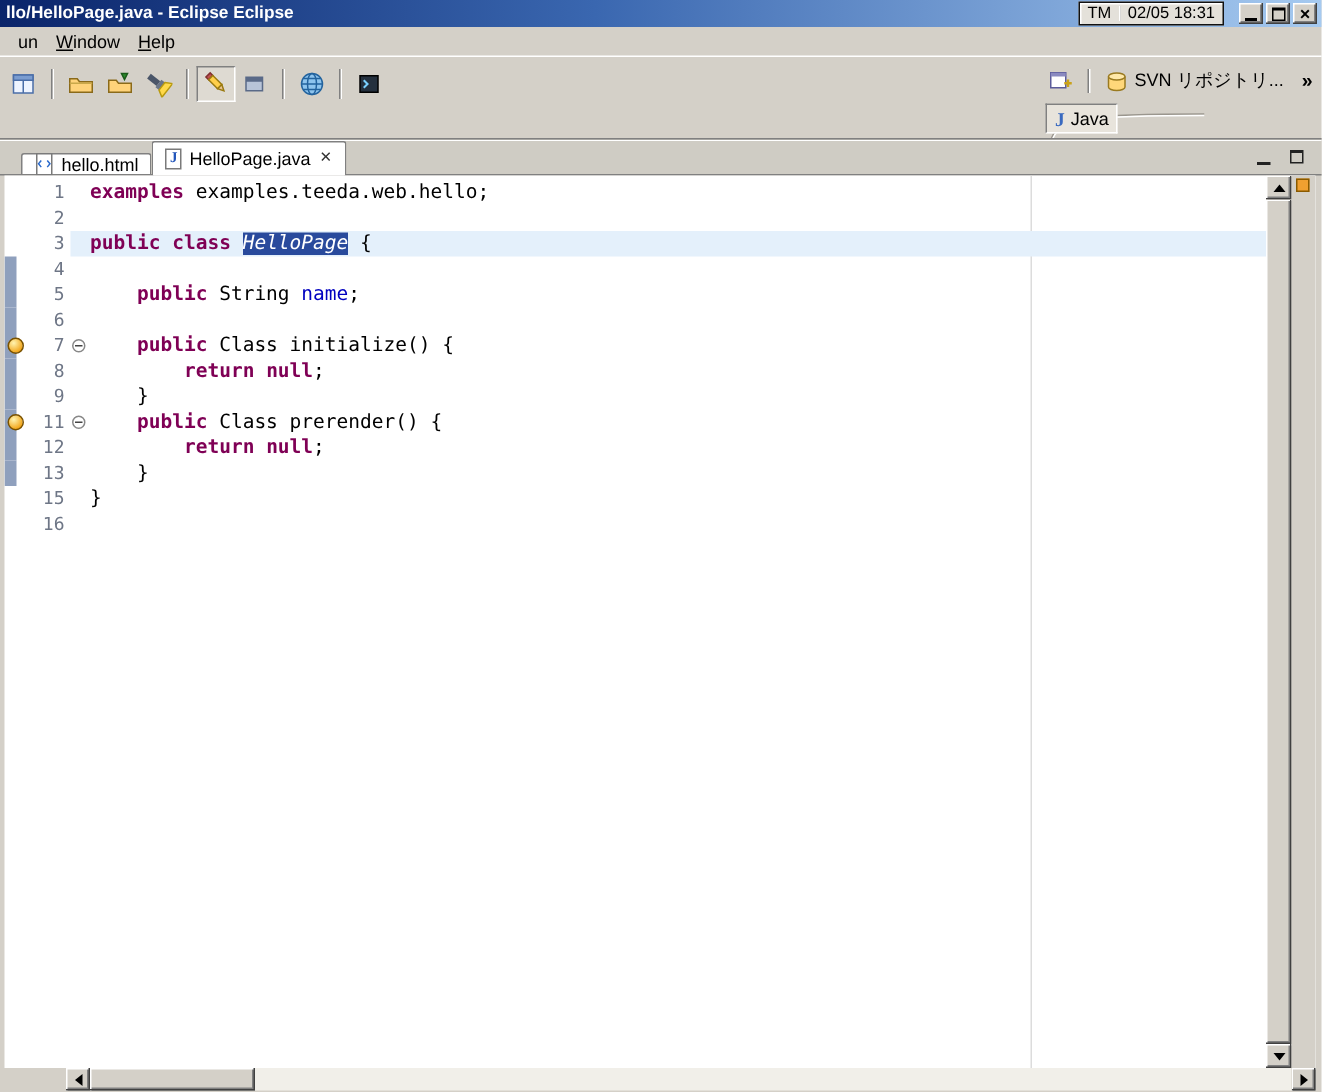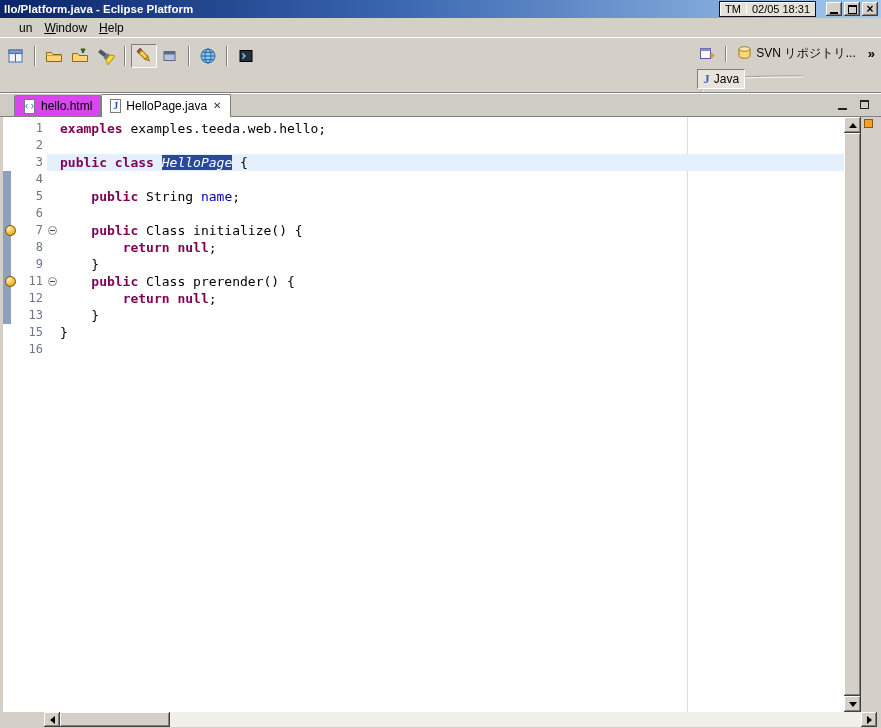--- a/index.html
+++ b/index.html
@@ -22,53 +22,53 @@
   .clock-div { width:1px; height:10px; background:#808080; border-right:1px solid #fff; }
   .winbtns { position:absolute; right:3px; top:2px; display:flex; gap:2px; }
   .wbtn { width:16px; height:14px; background:#d4d0c8; border:none; padding:0; position:relative;
     box-shadow: inset -1px -1px 0 #404040, inset 1px 1px 0 #fff, inset -2px -2px 0 #808080;
     display:flex; align-items:center; justify-content:center; }
   .g-min { width:8px; height:2px; background:#000; margin-top:7px; }
   .g-max { width:9px; height:9px; border:1px solid #000; border-top-width:2px; }
   .g-close { font-size:12px; font-weight:bold; line-height:10px; color:#000; }
 
   
-  .menubar { position:absolute; top:18px; left:12px; right:0; height:19px; display:flex; align-items:center;
+  .menubar { position:absolute; top:18px; left:5px; right:0; height:19px; display:flex; align-items:center;
     font-size:12px; color:#000; padding-left:1px; }
   .menu-item { display:inline-block; padding:2px 6px; }
   .menu-item::first-letter { text-decoration:underline; }
   .menu-item.no-ul::first-letter { text-decoration:none; }
 
   
   .toolbar { position:absolute; top:37px; left:0; right:0; height:55px; border-top:1px solid #fff; }
   .tb-row { display:flex; align-items:center; height:30px; margin-top:3px; padding-left:3px; }
   .tb-btn { width:26px; height:24px; display:flex; align-items:center; justify-content:center;
     background:transparent; border:1px solid transparent; padding:0; }
   .tb-btn.pressed { border-color:#808080 #fff #fff #808080; background:#dedad2; }
   .tb-sep { width:0; height:20px; border-left:1px solid #808080; border-right:1px solid #fff; margin:0 5px; }
 
   
   .curve { position:absolute; left:693px; top:36px; pointer-events:none; }
 
   
   .persp { position:absolute; top:42px; right:6px; display:flex; flex-direction:column; gap:4px; align-items:flex-start; }
   .persp-row { display:flex; align-items:center; }
-  .persp-btn { display:flex; align-items:flex-start; gap:4px; padding:2px 5px; font-size:12px; color:#000;
+  .persp-btn { display:flex; align-items:flex-end; gap:4px; padding:2px 5px; font-size:12px; color:#000;
     background:transparent; border:1px solid transparent; white-space:nowrap; }
   .persp-btn.pressed { border-color:#808080 #fff #fff #808080; background:#e8e4dc; }
   .persp-sep { width:0; height:16px; border-left:1px solid #808080; border-right:1px solid #fff; margin:0 4px; }
   .chevron { font-size:13px; font-weight:bold; margin-left:6px; background:none; border:none; }
   .j-glyph { font-family:"Liberation Serif", serif; font-weight:bold; font-size:13px; color:#3a6ac0; line-height:13px; }
 
   
   .tabbar { position:absolute; top:92px; left:0; right:0; height:25px; background:#cfccc4;
     border-top:1px solid #808080; box-shadow: inset 0 1px 0 #fff; border-bottom:1px solid #808080;
     display:flex; align-items:flex-end; padding-left:14px; }
-  .tab { height:21px; display:flex; align-items:center; gap:5px; padding:0 8px; font-size:12px;
-    border:1px solid #808080; border-bottom:none; background:#d946ef;
+  .tab { height:14px; display:flex; align-items:center; gap:5px; padding:0 8px; font-size:12px;
+    border:1px solid #808080; border-bottom:none; background:#ffffff;
     border-top-left-radius:2px; border-top-right-radius:2px; color:#000; }
   .tab.active { background:#fff; height:23px; margin-bottom:-1px; position:relative; z-index:2; }
   .page-icon { width:11px; height:14px; background:#fff; border:1px solid #7a7a7a; display:flex;
     align-items:center; justify-content:center; }
   .page-icon .j-glyph { font-size:10px; line-height:10px; color:#2255bb; }
   .tab-close { border:none; background:transparent; font-size:10px; color:#333; padding:0 1px; line-height:10px; }
   .view-btns { margin-left:auto; display:flex; gap:4px; align-self:center; padding-right:8px; }
   .vbtn { width:18px; height:16px; background:transparent; border:none; display:flex;
     align-items:center; justify-content:center; }
   .v-min { width:9px; height:2px; background:#222; margin-top:8px; }
@@ -122,21 +122,21 @@
   .sbtn.right { top:0; right:0; width:16px; height:15px; }
   .hthumb { position:absolute; top:0; left:16px; width:110px; height:15px; background:#d4d0c8;
     box-shadow: inset -1px -1px 0 #404040, inset 1px 1px 0 #fff, inset -2px -2px 0 #808080; }
 </style>
 </head>
 <body>
 
 <div>
 
   <div class="titlebar">
-    <span class="titletext">llo/Platform.java - Eclipse Platform</span>
+    <span class="titletext">llo/HelloPage.java - Eclipse Eclipse</span>
     <span class="clock">
       <span>TM</span>
       <span class="clock-div"></span>
       <span>02/05 18:31</span>
     </span>
     <span class="winbtns">
       <button class="wbtn">
           <span class="g-min"></span>
         </button>
       <button class="wbtn">

